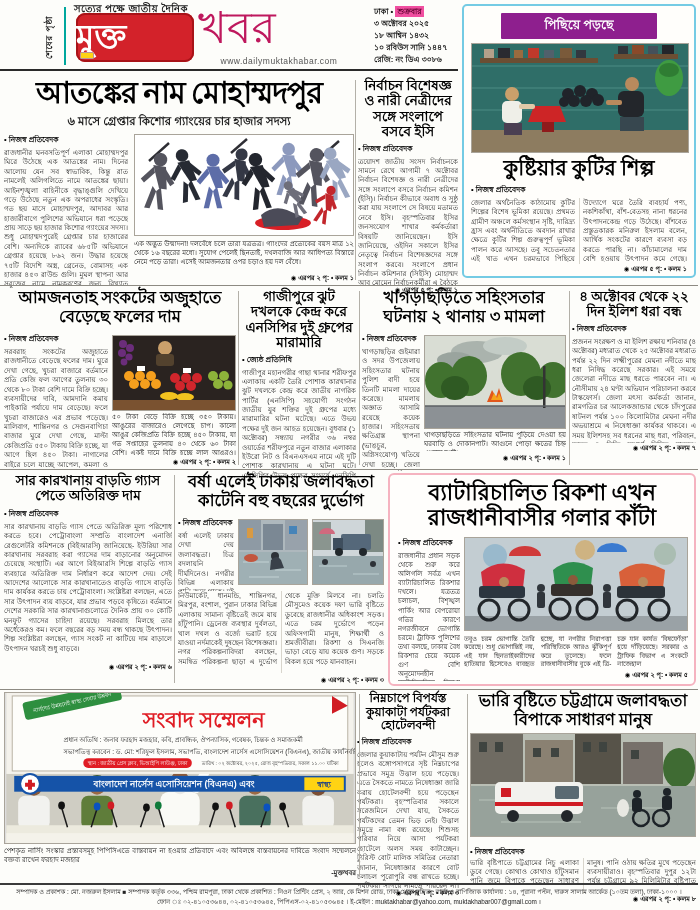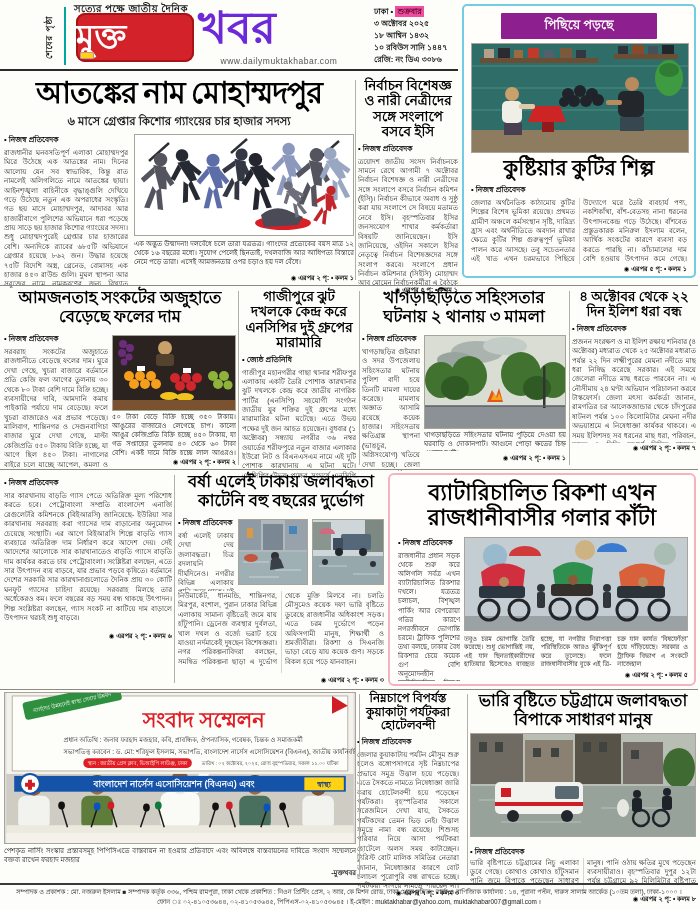--- a/index.html
+++ b/index.html
@@ -17,21 +17,21 @@
 .vrule{position:absolute;width:1px;background:#b3b0a8}
 .hrule{position:absolute;height:1px;background:#8d8a82;left:0;width:698px}
 .cols2{column-count:2;column-gap:8px;column-rule:1px solid #d8d5cc}
 .cols3{column-count:3;column-gap:6px}
 
 .edition{left:42px;top:8px;width:14px;height:58px;font-size:8.5px;font-weight:700;writing-mode:vertical-rl;transform:rotate(180deg);text-align:center;letter-spacing:1px}
 .edition-bar{left:64px;top:7px;width:2px;height:58px;background:#00a79d}
 .tagline{left:74px;top:1px;width:190px;font-size:10px;font-weight:800;letter-spacing:.5px}
 .logo-red{left:76px;top:13px;width:118px;height:49px;background:#d3222a;color:#fff;border-radius:9px;font-size:33px;font-weight:800;text-align:left;line-height:49px;box-shadow:inset 0 0 0 2px #a81318;font-family:"Liberation Serif","DejaVu Serif",serif}
 .logo-chip{left:80px;top:52px;width:14px;height:7px;background:#ffd313;border:1px solid #b99;border-radius:1px}
-.logo-black{left:198px;top:6px;width:162px;font-size:44px;font-weight:700;line-height:1.05;color:#6d28d9;font-family:"Liberation Serif","DejaVu Serif",serif}
+.logo-black{left:198px;top:6px;width:162px;font-size:44px;font-weight:400;line-height:1.05;color:#be185d;font-family:"Liberation Serif","DejaVu Serif",serif}
 .site-url{left:196px;top:56px;width:166px;text-align:center;font-size:8.5px;color:#555;letter-spacing:.5px}
 .dateline{left:374px;top:6px;width:86px;font-size:7.8px;line-height:1.55;font-weight:700;color:#111}
 .day-hl{background:#f04fa0;color:#60002f;padding:1px 2px;font-weight:800}
 .mast-rule{left:0;top:69px;width:458px;height:2px;background:#2a2a2a}
 
 .right-box{left:462px;top:4px;width:234px;height:274px;border:2px solid #74cbe4;border-radius:5px;background:#fffefb;padding:5px 7px}
 .kicker{width:156px;margin:2px auto 4px;background:#8e1f8e;color:#fff;font-size:12.5px;font-weight:700;text-align:center;padding:3px 0;border-radius:1px}
 
 .h-main{font-size:30px;letter-spacing:-1px;white-space:nowrap}
 .h-sub{font-size:11.5px;font-weight:800;text-align:center;margin-top:3px}
@@ -279,20 +279,21 @@
     <div class="body-txt" style="height:106px">প্রজনন সংরক্ষণ ও মা ইলিশ রক্ষায় শনিবার (৪ অক্টোবর) মধ্যরাত থেকে ২৫ অক্টোবর মধ্যরাত পর্যন্ত ২২ দিন লক্ষ্মীপুরের মেঘনা নদীতে মাছ ধরা নিষিদ্ধ করেছে সরকার। এই সময়ে জেলেরা নদীতে মাছ ধরতে পারবেন না। এ নৌসীমায় ২৪ ঘণ্টা অভিযান পরিচালনা করবে টাস্কফোর্স। জেলা মৎস্য কর্মকর্তা জানান, রামগতির চর আলেকজান্ডার থেকে চাঁদপুরের ষাটনল পর্যন্ত ১০০ কিলোমিটার মেঘনা নদীর অভয়াশ্রমে এ নিষেধাজ্ঞা কার্যকর থাকবে। এ সময় ইলিশসহ সব ধরনের মাছ ধরা, পরিবহন, মজুত ও বিক্রি সম্পূর্ণ নিষিদ্ধ থাকবে। নিষেধাজ্ঞা অমান্যকারীদের বিরুদ্ধে আইনানুগ ব্যবস্থা নেওয়া হবে। জেলেদের জন্য বরাদ্দ ভিজিএফের চাল দ্রুত বিতরণের দাবি জানিয়েছেন জেলেরা।</div>
     <div class="jump">◉ এরপর ২ পৃ: • কলম ৭</div>
   </section>
 
   <div class="vrule" style="left:238px;top:291px;height:174px"></div>
   <div class="vrule" style="left:359px;top:291px;height:174px"></div>
   <div class="vrule" style="left:569px;top:291px;height:174px"></div>
   <div class="hrule" style="top:469px"></div>
 
   <section class="abs" style="left:4px;top:473px;width:168px;height:212px">
+    <h2 class="hl h-md">সার কারখানায় বাড়তি গ্যাস পেতে অতিরিক্ত দাম</h2>
     <div class="byline" style="margin-top:4px">• নিজস্ব প্রতিবেদক</div>
     <div class="body-txt" style="height:140px">সার কারখানায় বাড়তি গ্যাস পেতে অতিরিক্ত মূল্য পরিশোধ করতে হবে। পেট্রোবাংলা সম্প্রতি বাংলাদেশ এনার্জি রেগুলেটরি কমিশনকে (বিইআরসি) জানিয়েছে- ইউরিয়া সার কারখানায় সরবরাহ করা গ্যাসের দাম বাড়ানোর অনুমোদন চেয়েছে সংস্থাটি। এর আগে বিইআরসি শিল্পে বাড়তি গ্যাস ব্যবহারে অতিরিক্ত দাম নির্ধারণ করে আদেশ দেয়। সেই আদেশের আলোকে সার কারখানাতেও বাড়তি গ্যাসে বাড়তি দাম কার্যকর করতে চায় পেট্রোবাংলা। সংশ্লিষ্টরা বলছেন, এতে সার উৎপাদন ব্যয় বাড়বে, যার প্রভাব পড়বে কৃষিতে। বর্তমানে দেশের সরকারি সার কারখানাগুলোতে দৈনিক প্রায় ৩০ কোটি ঘনফুট গ্যাসের চাহিদা রয়েছে। সরবরাহ মিলছে তার অর্ধেকেরও কম। ফলে বছরের বড় সময় বন্ধ থাকছে উৎপাদন। শিল্প সংশ্লিষ্টরা বলছেন, গ্যাস সংকট না কাটিয়ে দাম বাড়ালে উৎপাদন খরচই শুধু বাড়বে।</div>
     <div class="jump">◉ এরপর ২ পৃ: • কলম ৬</div>
   </section>
 
   <section class="abs" style="left:178px;top:473px;width:206px;height:212px">
     <h2 class="hl h-lg">বর্ষা এলেই ঢাকায় জলাবদ্ধতা কাটেনি বহু বছরের দুর্ভোগ</h2>
     <div class="abs" style="left:0;top:44px;width:56px">
       <div class="byline">• নিজস্ব প্রতিবেদক</div>
       <div class="body-txt" style="height:60px">বর্ষা এলেই ঢাকায় দেখা দেয় জলাবদ্ধতা। চিত্র বদলায়নি দীর্ঘদিনেও। নগরীর বিভিন্ন এলাকায় পানি জমে থাকে। দুই সিটি কর্পোরেশন নানা উদ্যোগ নিলেও ভোগান্তি থেকে মুক্তি মেলেনি।</div>

